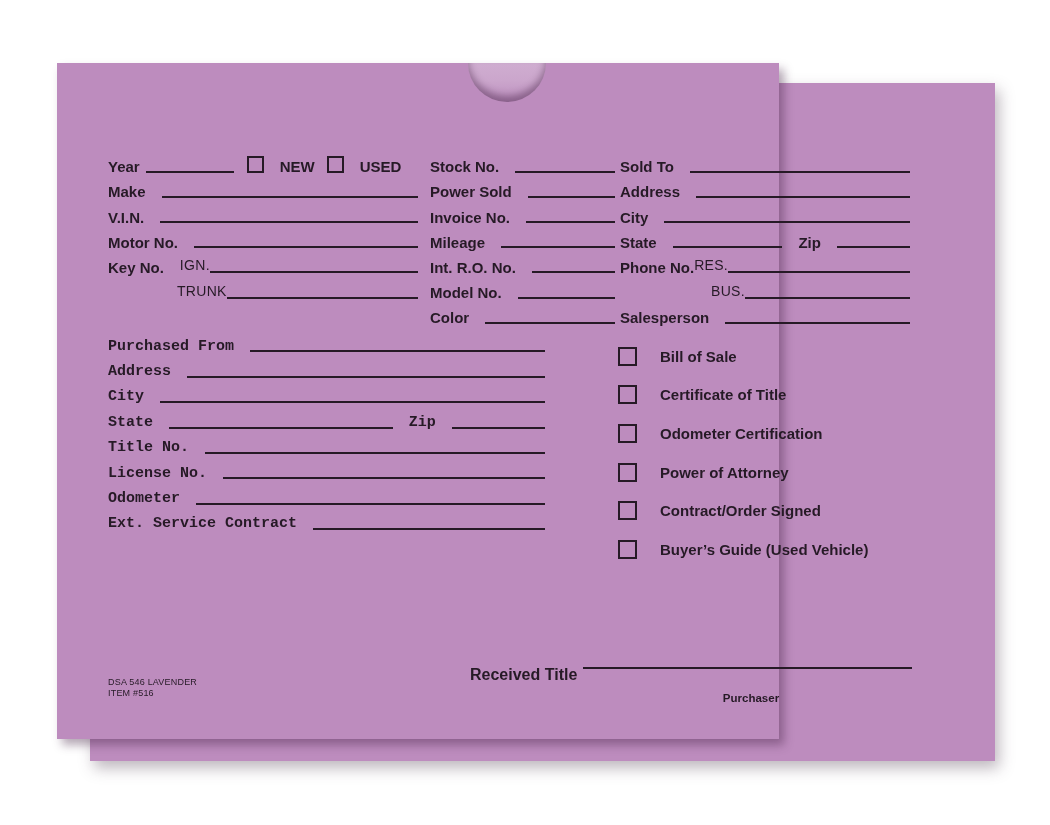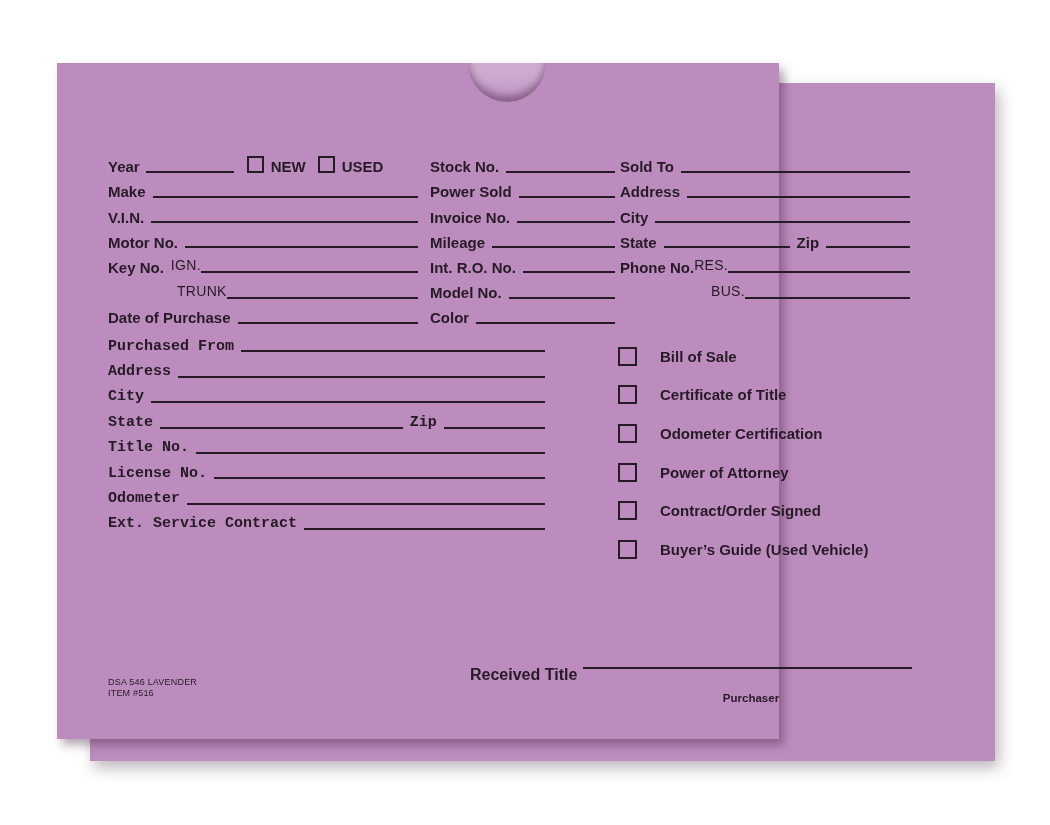--- a/index.html
+++ b/index.html
@@ -30,21 +30,21 @@
     position:absolute; left:411px; top:0; width:78px; height:39px;
     background: linear-gradient(180deg, #cfadd0 0%, var(--notch-light) 45%, #bc8fbe 100%);
     border-radius: 0 0 39px 39px / 0 0 39px 39px;
     box-shadow: inset 0 -6px 7px rgba(60,25,60,0.40);
   }
   
   .row { display:flex; align-items:flex-end; height:25.1px; }
   .lbl { font-weight:700; font-size:15px; line-height:1.05; white-space:nowrap; padding-bottom:1px; }
   .sub { font-weight:400; font-size:14px; letter-spacing:.3px; white-space:nowrap; padding-bottom:3px; }
   .fl  { flex:1; border-bottom:2px solid var(--ink); margin-bottom:3px; min-width:10px; }
-  .gap { margin-left:7px;text-align:center; }
+  .gap { margin-left:16px;text-align:center; }
   .cb {
     width:17px; height:17px; border:2px solid var(--ink);
     flex:none; margin-bottom:3px; background:transparent;
   }
   .col1 { position:absolute; left:51px;  top:88px; width:310px; }
   .col2 { position:absolute; left:373px; top:88px; width:185px; }
   .col3 { position:absolute; left:563px; top:88px; width:290px; }
   .block-left { position:absolute; left:51px; top:267px; width:437px; }
   .block-left .row { height:25.4px;font-family:Liberation Mono, monospace; }
   .indent-trunk { padding-left:69px; }
@@ -97,24 +97,20 @@
       </div>
       <div class="row">
         <span class="lbl">Key No.</span>
         <span class="sub gap">IGN.</span>
         <span class="fl"></span>
       </div>
       <div class="row indent-trunk">
         <span class="sub">TRUNK</span>
         <span class="fl"></span>
       </div>
-      <div class="row">
-        <span class="lbl">Date of Purchase</span>
-        <span class="fl gap"></span>
-      </div>
     </div>
 
     <div class="col2">
       <div class="row">
         <span class="lbl">Stock No.</span>
         <span class="fl gap"></span>
       </div>
       <div class="row">
         <span class="lbl">Power Sold</span>
         <span class="fl gap"></span>
@@ -162,20 +158,24 @@
       </div>
       <div class="row">
         <span class="lbl">Phone No.</span>
         <span class="sub" style="">RES.</span>
         <span class="fl"></span>
       </div>
       <div class="row indent-bus">
         <span class="sub">BUS.</span>
         <span class="fl"></span>
       </div>
+      <div class="row">
+        <span class="lbl">Salesperson</span>
+        <span class="fl gap"></span>
+      </div>
     </div>
 
     <div class="block-left">
       <div class="row">
         <span class="lbl">Purchased From</span>
         <span class="fl gap"></span>
       </div>
       <div class="row">
         <span class="lbl">Address</span>
         <span class="fl gap"></span>

